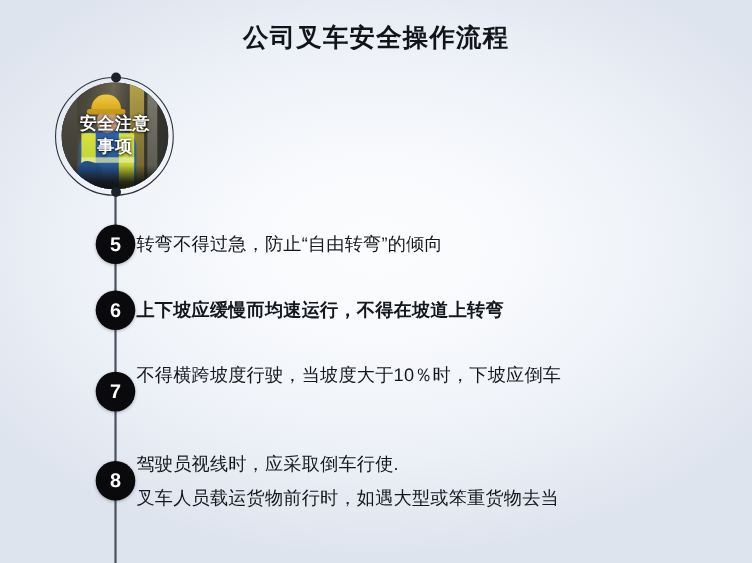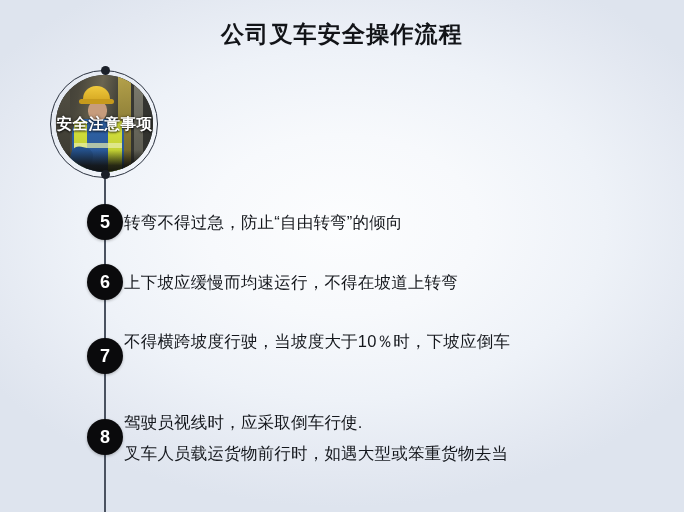--- a/index.html
+++ b/index.html
@@ -182,21 +182,21 @@
     width: 97px; height: 22px;
     background: linear-gradient(180deg, rgba(20,20,18,0) 0%, rgba(18,18,16,.88) 70%, rgba(14,14,12,.95) 100%);
   }
   #badge-text {
     position: absolute;
     left: 6px;
     top: 5px;
     width: 97px;
     height: 97px;
     display: flex;
-    flex-direction: row;
+    flex-direction: column;
     align-items: center;
     justify-content: center;
     color: #ffffff;
     font-size: 15.5px;
     font-weight: bold;
     line-height: 20px;
     letter-spacing: .5px;
     text-shadow: 0 1px 2px rgba(0,0,0,.75), 0 0 3px rgba(0,0,0,.6);
     text-align: center;
   }
@@ -229,21 +229,21 @@
     font-size: 16.5px;
     color: #14171c;
     line-height: 31px;
     letter-spacing: .2px;
   }
 
   #step-5 .step-num { top: 204px; }
   #step-5 .step-text { top: 207px; }
 
   #step-6 .step-num { top: 264px; }
-  #step-6 .step-text { top: 267px; }
+  #step-6 .step-text { top: 267px; font-weight: bold; }
 
   #step-7 .step-num { top: 338px; }
   #step-7 .step-text { top: 326px; }
 
   #step-8 .step-num { top: 419px; }
   #step-8 .step-text { top: 407px; }
 </style>
 </head>
 <body>
 

